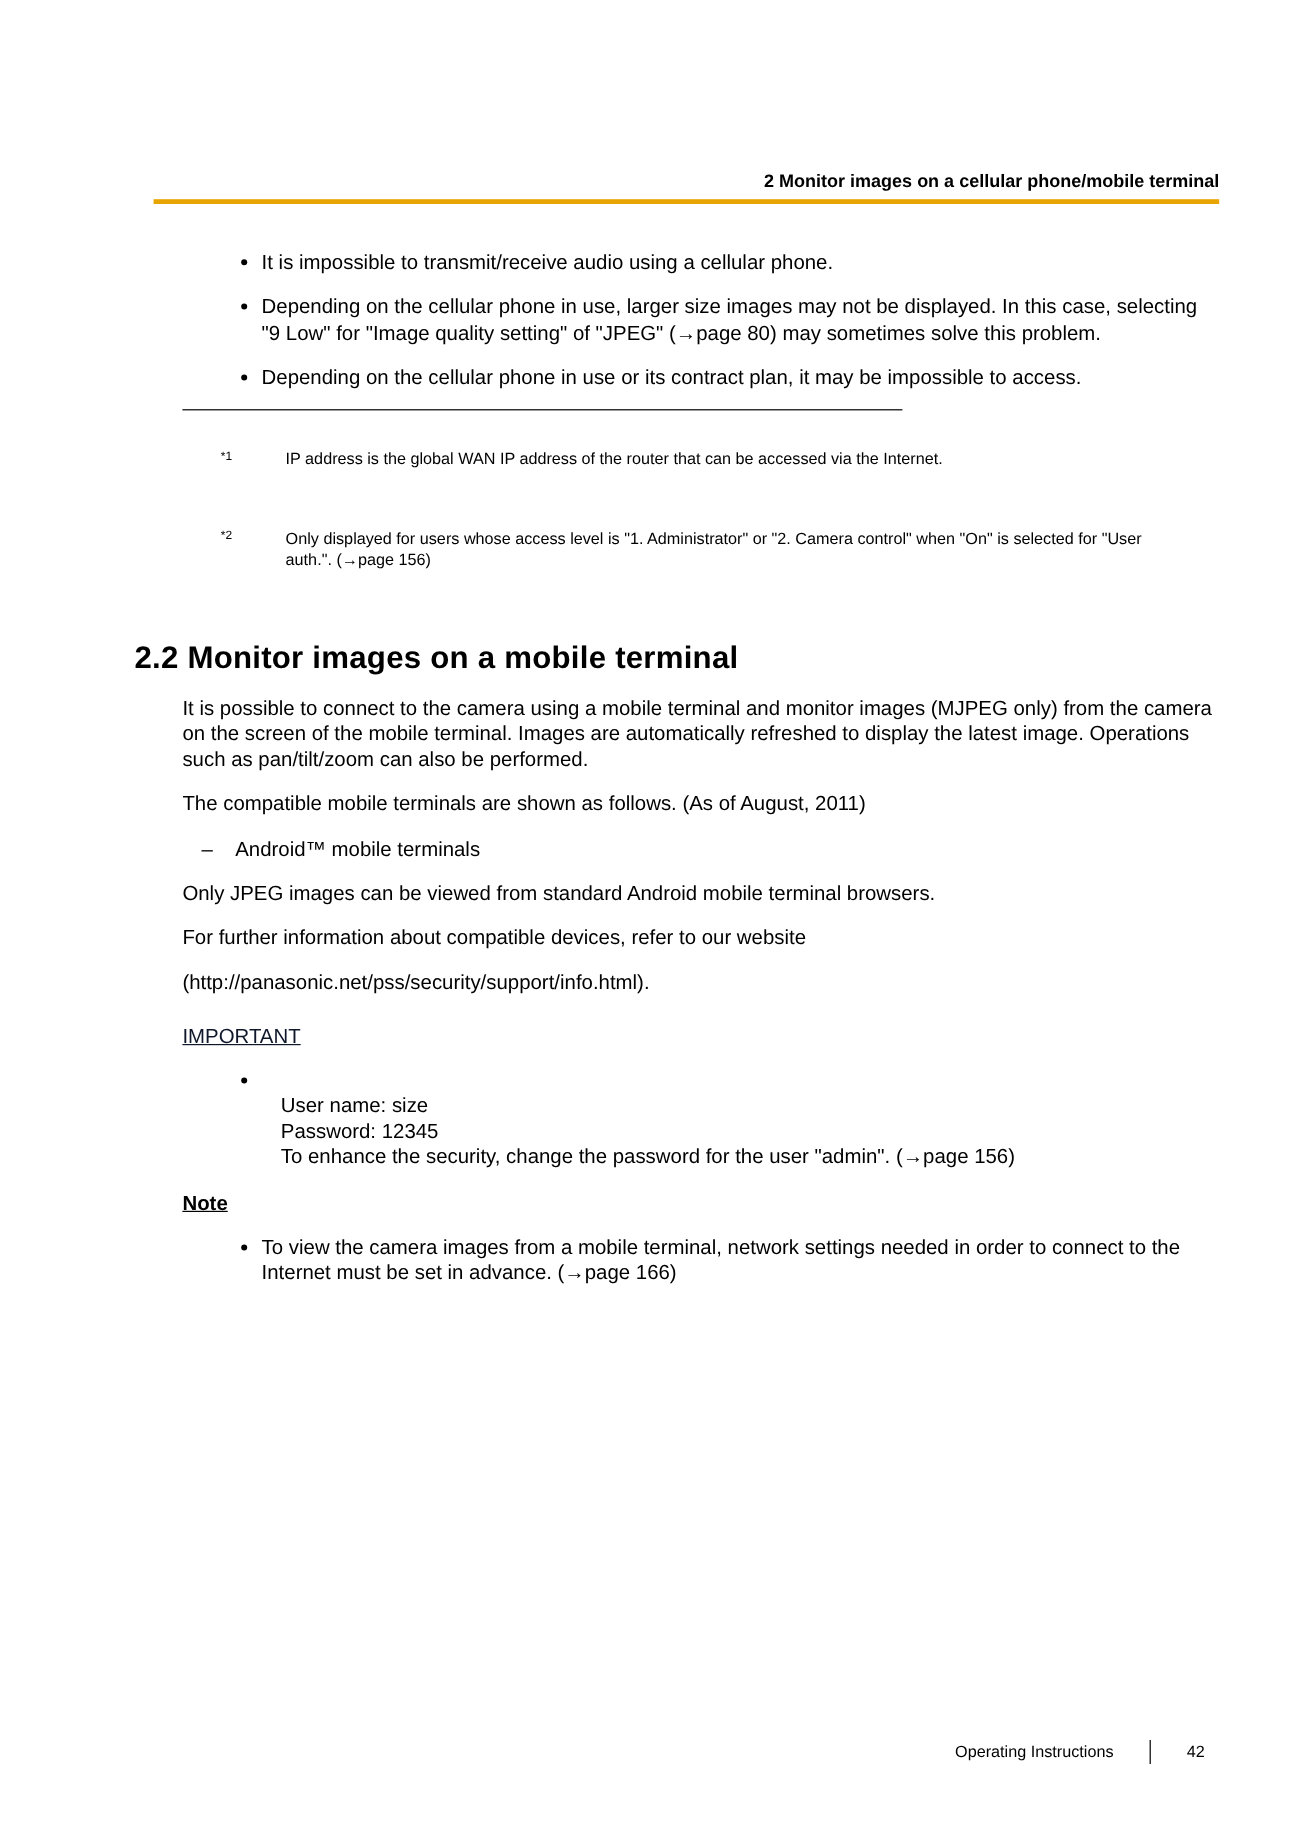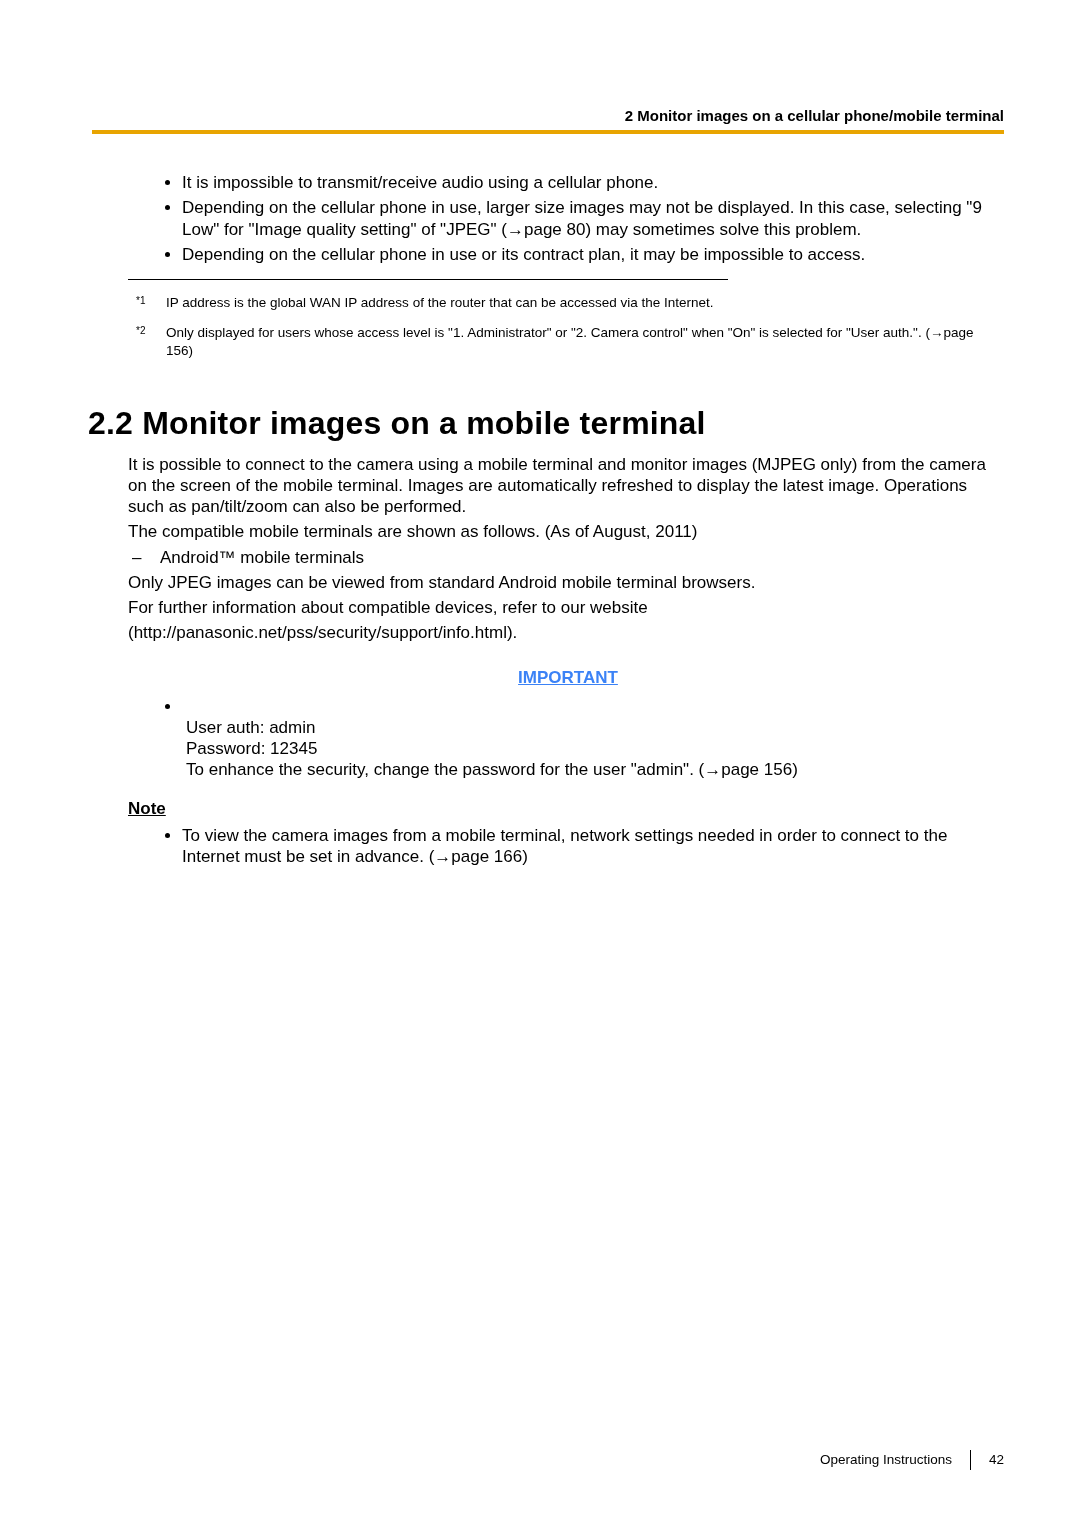--- a/index.html
+++ b/index.html
@@ -1,15 +1,15 @@
 <!DOCTYPE html>
 <html><head>
   <meta charset="utf-8">
   <style>
-    * { box-sizing: border-box; margin: 4px; padding: 0; }
+    * { box-sizing: border-box; margin: 16px; padding: 0; }
     html, body { width: 1080px; background: #fff; }
     body {
       font-family: Arial, Helvetica, sans-serif;
       color: #000;
       padding: 95px 80px 60px 80px;
       position: relative;
       min-height: 1527px;
     }
     .header-line {
       font-size: 15px;
@@ -37,21 +37,21 @@
     }
     .footnotes {
       margin-left: 40px;
       font-size: 13.5px;
       line-height: 1.35;
     }
     .footnotes .row { display: flex; align-items: flex-start; margin-bottom: 1px; }
     .footnotes .sup { width: 22px; flex: none; font-size: 10px; vertical-align: super; }
     .footnotes .txt { flex: 1; }
     h1.section {
-      font-size: 32px;
+      font-size: 26px;
       font-weight: bold;
       margin: 40px 0 12px 0;
       letter-spacing: 0.2px;
     }
     .para {
       font-size: 17px;
       line-height: 1.25;
       margin-left: 40px;
       margin-bottom: 2px;
     }
@@ -65,25 +65,24 @@
       position: relative;
       padding-left: 28px;
     }
     .dash-list li::before {
       content: "–";
       position: absolute;
       left: 0;
     }
     .important-title {
       font-size: 17px;
-      font-weight: bold;
-      color: #3b82f6;
+      font-weight: normal;
+      color: #0f172a;
       text-decoration: underline;
       margin: 24px 0 8px 40px;
-      text-align: center;
     }
     .bullets-2 {
       margin-left: 60px;
       padding-left: 30px;
     }
     .bullets-2 li {
       font-size: 17px;
       line-height: 1.25;
       list-style: disc;
     }
@@ -144,21 +143,21 @@
 </ul>
 
 <div class="para">Only JPEG images can be viewed from standard Android mobile terminal browsers.</div>
 <div class="para">For further information about compatible devices, refer to our website</div>
 <div class="para">(http://panasonic.net/pss/security/support/info.html).</div>
 
 <div class="important-title">IMPORTANT</div>
 <ul class="bullets-2">
   <li>
     <br>
-    <span>User auth: admin</span><br>
+    <span>User name: size</span><br>
     <span>Password: 12345</span><br>
     <span>To enhance the security, change the password for the user "admin". (→page 156)</span>
   </li>
 </ul>
 
 <div class="note-title">Note</div>
 <ul class="bullets-2">
   <li>To view the camera images from a mobile terminal, network settings needed in order to connect to the Internet must be set in advance. (→page 166)</li>
 </ul>
 

